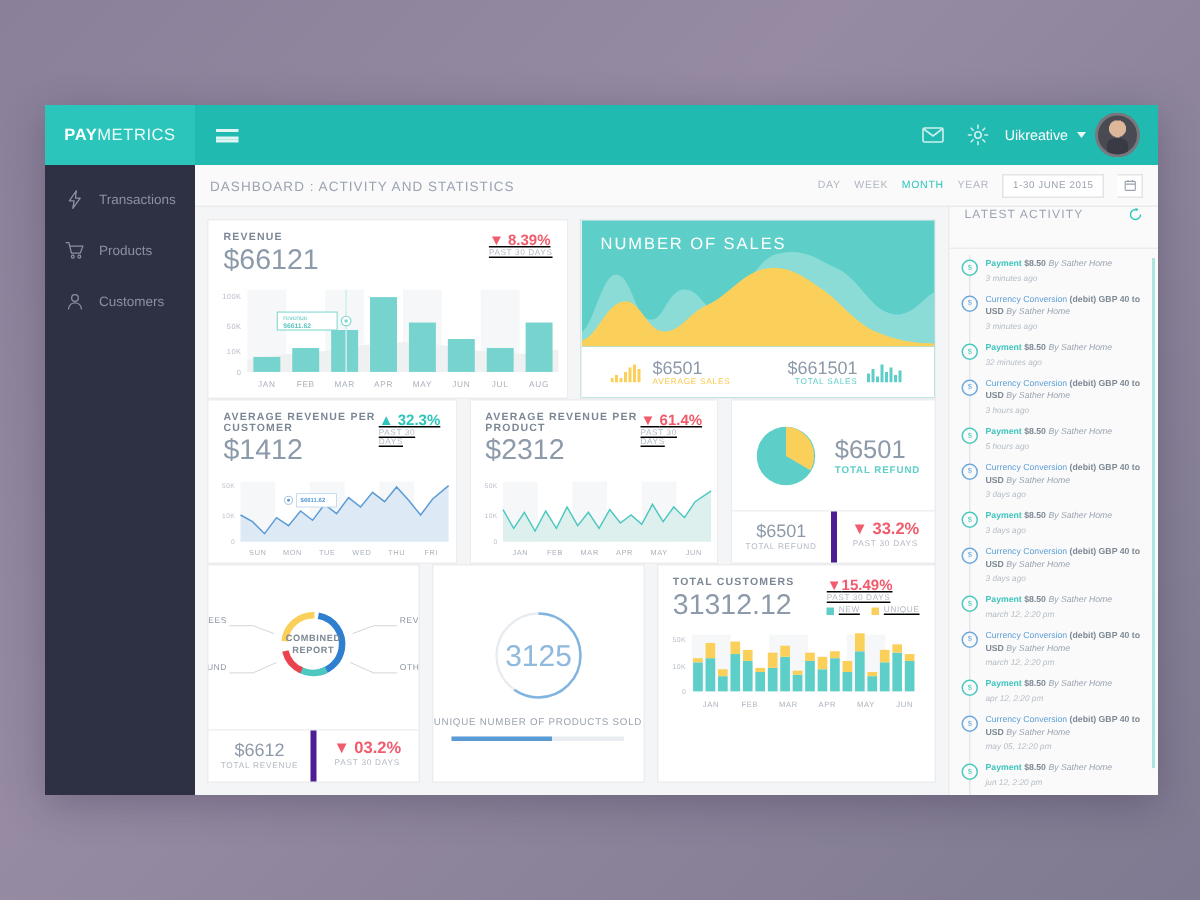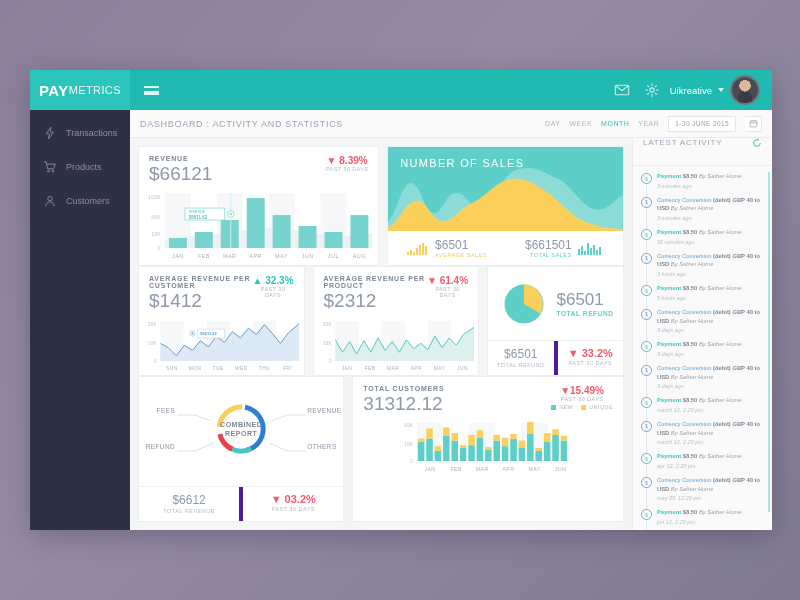--- a/index.html
+++ b/index.html
@@ -13,21 +13,21 @@
     position: absolute; left: 30px; top: 70px; width: 742px; height: 460px;
     box-shadow: 0 6px 26px rgba(40,30,60,.30);
     display: flex; flex-direction: column; background: #f4f5f6;
   }
   
   .topbar { height: 40px; display: flex; background: #21bab0; flex: 0 0 40px; }
   .brand {
     width: 100px; background: #2bc5bb; color: #fff; display: flex;
     align-items: center; justify-content: center; letter-spacing: .4px;
   }
-  .brand .b1 { font-weight: bold; font-size: 15px; text-align: right; }
+  .brand .b1 { font-weight: bold; font-size: 11px; text-align: right; }
   .brand .b2 { font-size: 11px; font-weight: normal; opacity: .92; }
   .burger { width: 42px; display: flex; align-items: center; justify-content: center; }
   .burger i { display: block; width: 15px; height: 9px;
     border-top: 2px solid rgba(255,255,255,.85); border-bottom: 2px solid rgba(255,255,255,.85);
     position: relative; }
   .burger i:after { content:""; position:absolute; left:0; top:3px; width:15px; height:2px; background: rgba(255,255,255,.85);}
   .topspace { flex: 1; }
   .topicons { display: flex; align-items: center; gap: 14px; padding-right: 10px; }
   .ticon { width: 16px; height: 16px; opacity: .78; }
   .userbox { display: flex; align-items: center; gap: 6px; padding-right: 8px; }
@@ -61,21 +61,21 @@
     padding: 0 6px; font-size: 6.5px; color: #9aa1ad; letter-spacing: .4px; }
   .calbtn { border: 1px solid #e2e4e8; background:#fff; border-left: none; width: 17px; height: 16px;
     display: flex; align-items: center; justify-content: center; }
   .content { flex: 1; display: flex; min-height: 0; }
   .grid { flex: 1; padding: 8px; display: flex; flex-direction: column; gap: 0; min-width: 0;}
   .rowg { display: flex; gap: 8px; }
   .card { background: #fff; border: 1px solid #ededef; display: flex; flex-direction: column; min-width: 0;}
   .cpad { padding: 8px 10px 4px; }
   .ctitle { font-size: 7px; color: #7c8796; letter-spacing: .8px; font-weight: bold; }
   .cval { font-size: 19px; color: #8d9aa9; font-weight: 300; line-height: 1.2; margin-top: 1px;}
-  .delta { text-align: center; }
+  .delta { text-align: left; text-decoration: underline; }
   .dnum { font-size: 10px; font-weight: bold; }
   .dnum.up { color: #2bc5bb; } .dnum.down { color: #f15b6c; }
   .dsub { font-size: 5.5px; color: #b3b9c3; letter-spacing: .4px; }
   .hdrow { display: flex; justify-content: space-between; align-items: flex-start; }
   svg { display: block; }
   .axis { font-size: 5px; fill: #b9bfc8; letter-spacing: .3px; }
   .axisx { font-size: 5.5px; fill: #aab1bb; letter-spacing: .5px; }
   
   .sales { background: #5ecfc8; position: relative; overflow: hidden; }
   .salestitle { color: #fff; font-size: 11px; letter-spacing: 1.3px; padding: 10px 0 0 12px; font-weight: 300; }
@@ -438,20 +438,31 @@
                   <div class="fv">$6612</div>
                   <div class="fl">TOTAL REVENUE</div>
                 </div>
                 <div class="fhalf">
                   <div class="fv red">▼&nbsp;<span>03.2%</span></div>
                   <div class="fl">PAST 30 DAYS</div>
                 </div>
               </div>
             </div>
 
+            <div class="card" style="flex:1;justify-content:center;align-items:center;">
+              <svg width="66" height="66" viewBox="0 0 66 66">
+                <circle cx="33" cy="33" r="28" fill="none" stroke="#e8ecf0" stroke-width="1.6"></circle>
+                <circle cx="33" cy="33" r="28" fill="none" stroke="#7fb4e0" stroke-width="1.6" stroke-dasharray="105 71" transform="rotate(-90 33 33)"></circle>
+                <text x="33" y="40" text-anchor="middle" style="font-size:20px;fill:#8fb9dd;font-weight:300">3125</text>
+              </svg>
+              <div style="font-size:6.5px;color:#9aa3ae;letter-spacing:.5px;margin-top:8px;">UNIQUE NUMBER OF PRODUCTS  SOLD</div>
+              <div style="width:82%;height:3px;background:#e9edf1;margin-top:6px;">
+                <div style="width:58%;height:3px;background:#5b9bd5;"></div>
+              </div>
+            </div>
 
             <div class="card" style="flex:1.32;">
               <div class="cpad hdrow">
                 <div>
                   <div class="ctitle">TOTAL CUSTOMERS</div>
                   <div class="cval">31312.12</div>
                 </div>
                 <div class="delta">
                   <div class="dnum down">▼<span>15.49%</span></div>
                   <div class="dsub">PAST 30 DAYS</div>

